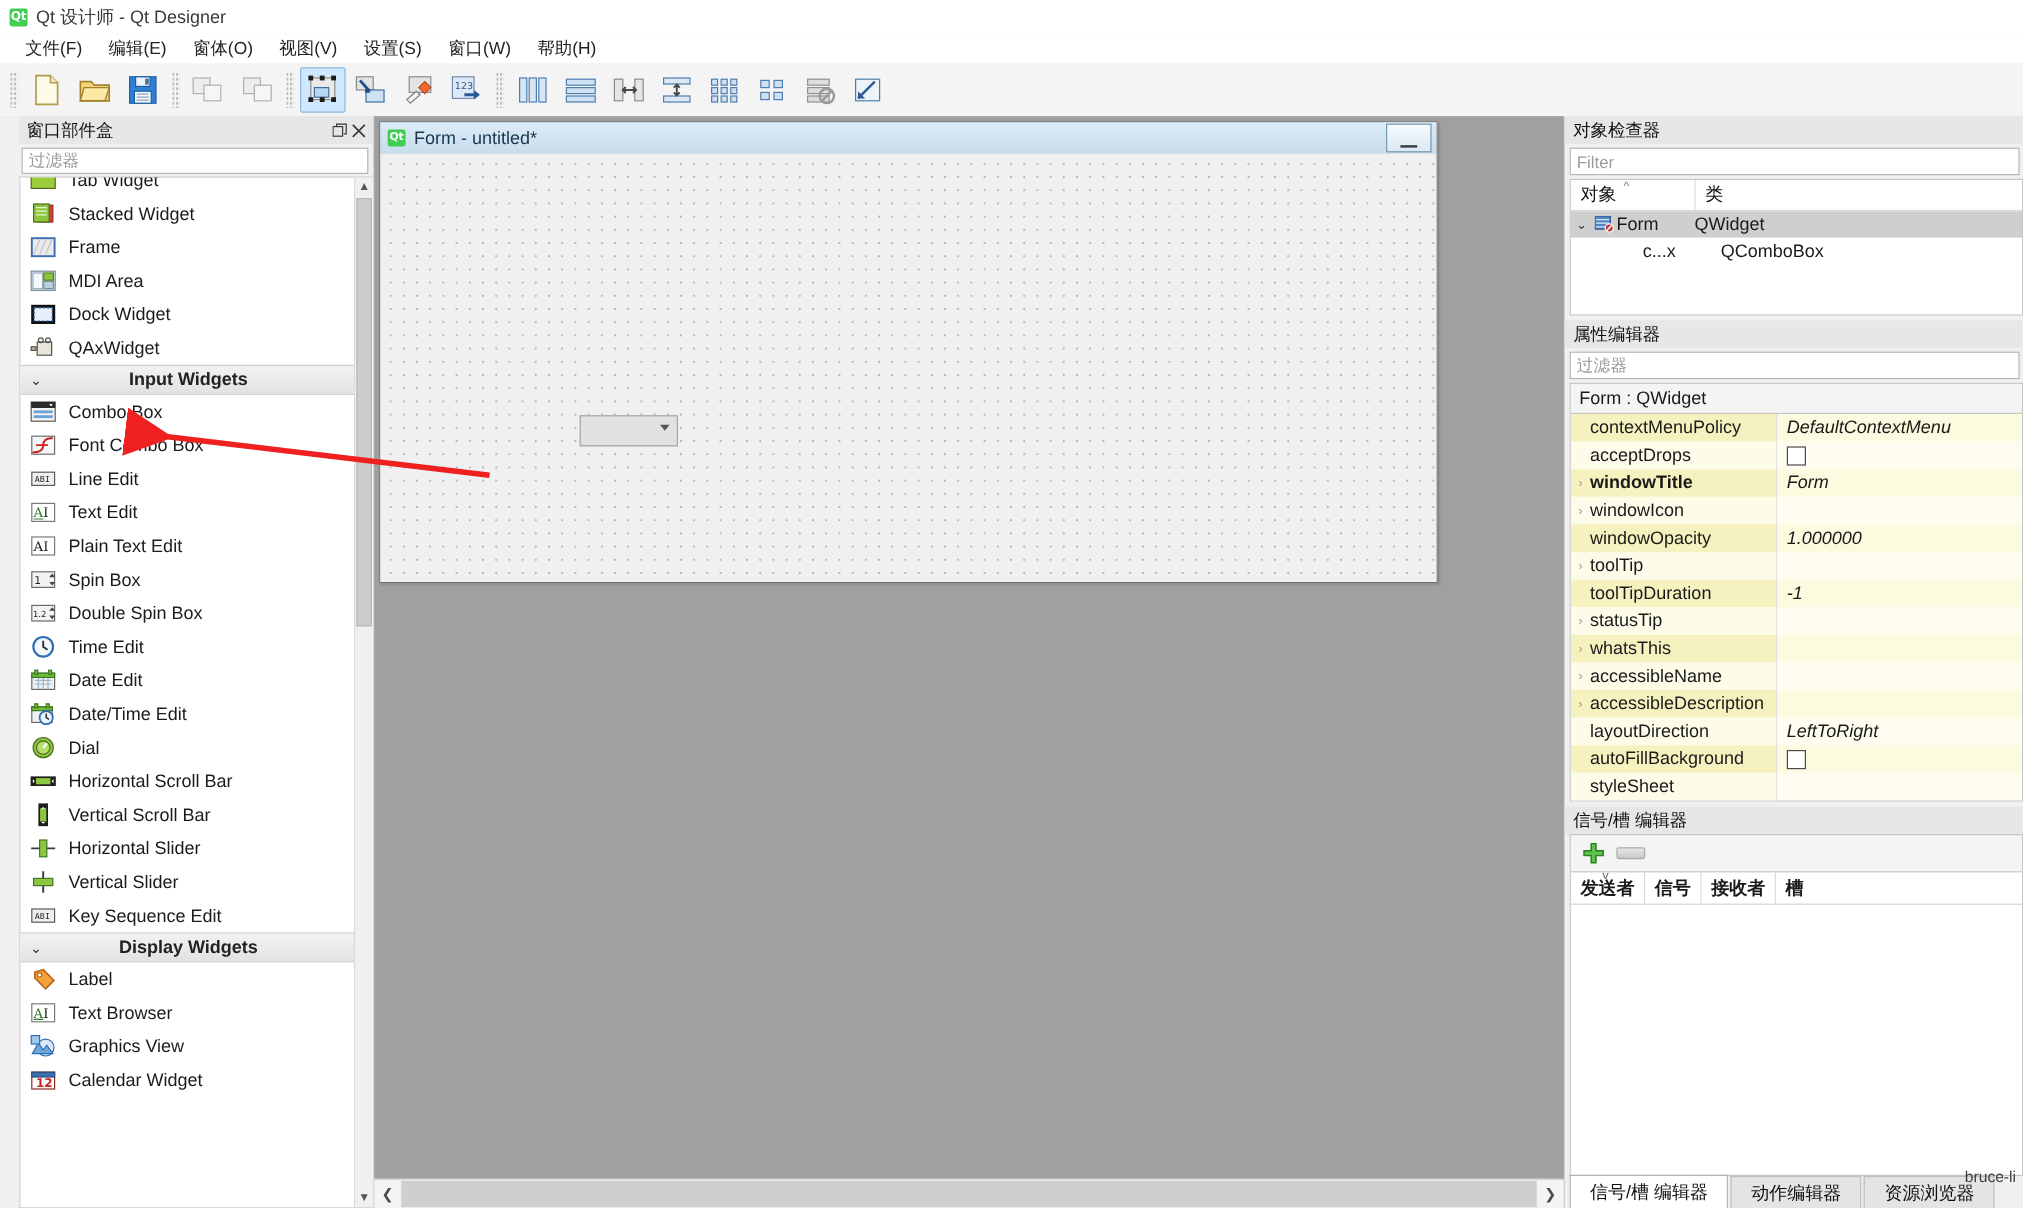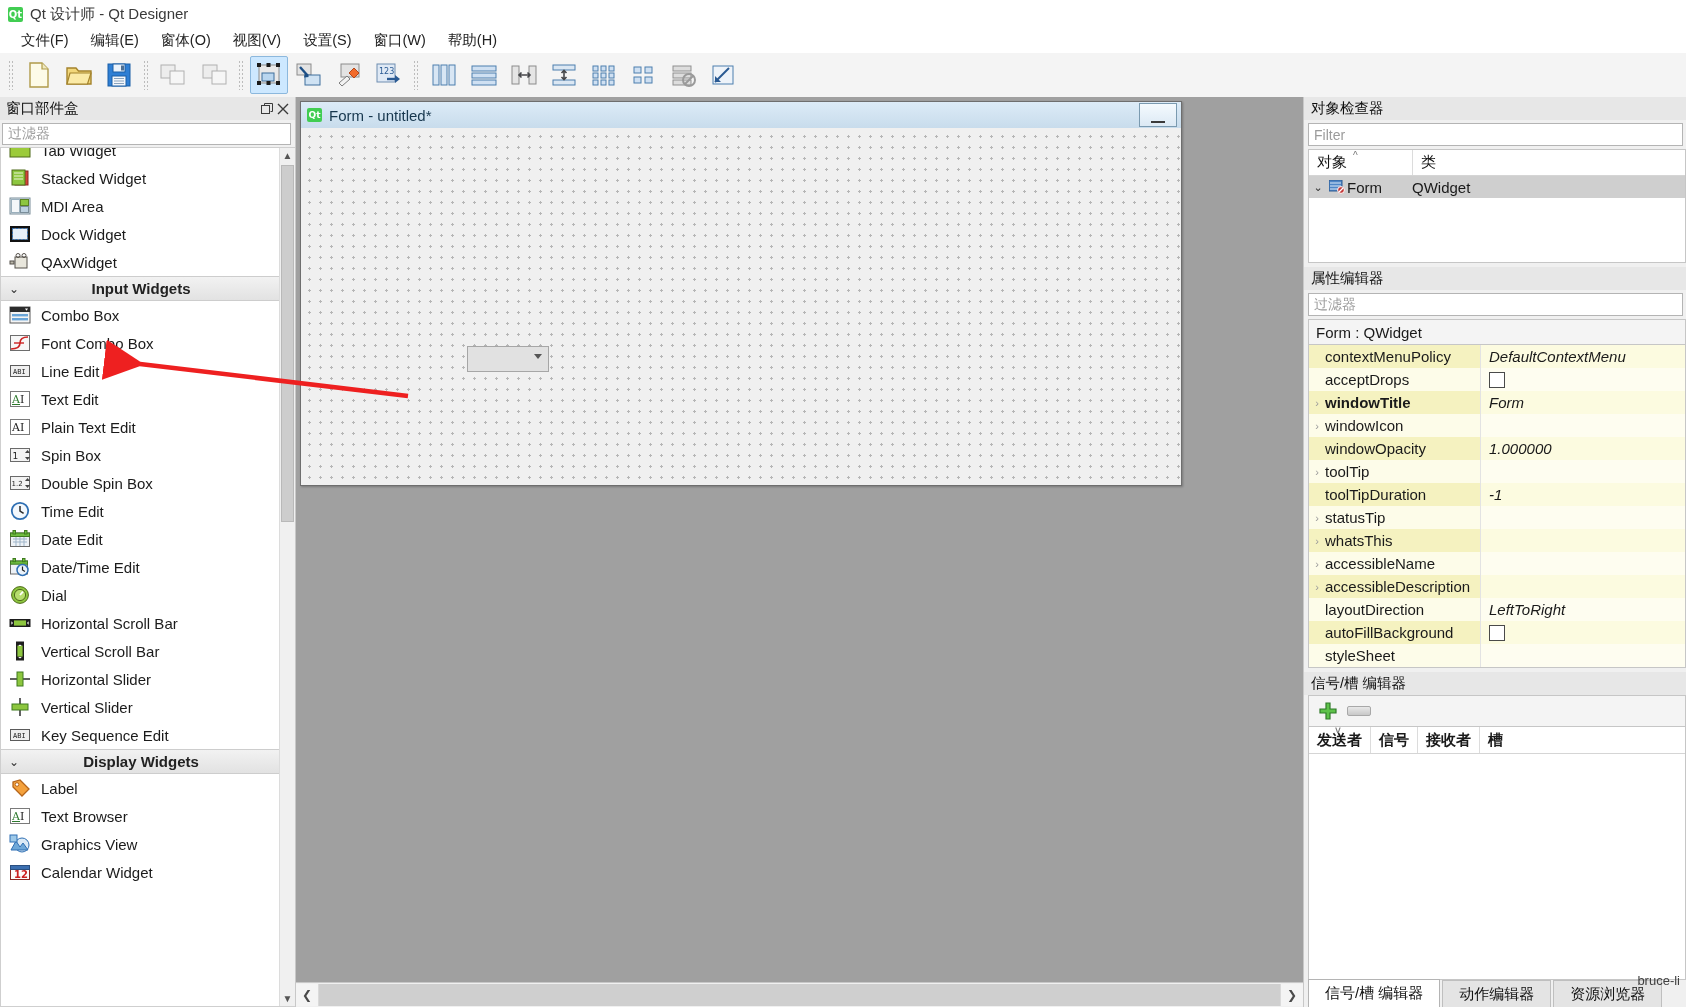--- a/index.html
+++ b/index.html
@@ -31,21 +31,21 @@
   .tbtn{width:36px;height:36px;margin:0 1px;display:flex;align-items:center;justify-content:center;
         border:1px solid transparent;border-radius:2px;cursor:default;}
   .tbtn.on{background:#cde8ff;border:1px solid #8cb8dd;}
   .tbtn svg{display:block;}
 
   
   .body{position:absolute;top:97px;left:0;right:0;bottom:0;display:flex;}
 
   
   .leftdock{width:295px;background:#f0f0f0;display:flex;flex-direction:column;
-            border-right:1px solid #c8c8c8;}
+            border-right:1px solid #c8c8c8;padding-left:16px;}
   .dockhdr{height:23px;background:#e7e7e7;display:flex;align-items:center;
            padding:0 4px 0 6px;font-size:14.5px;color:#101010;}
   .dockhdr .ttl{flex:1;}
   .dockbtn{width:16px;height:16px;display:flex;align-items:center;justify-content:center;
            font-size:13px;color:#333;cursor:default;}
   .filterbox{margin:3px 4px 2px 2px;height:20px;border:1px solid #b4b4b4;background:#fff;
              display:flex;align-items:center;padding-left:5px;}
   .filterbox span{color:#9b9b9b;font-size:14px;}
   .widgetlist{flex:1;position:relative;background:#fff;overflow:hidden;
               border:1px solid #cfcfcf;border-right:none;margin-left:0;}
@@ -359,20 +359,29 @@
                   <rect x="6" y="3" width="13" height="14" fill="#d6423a" stroke="#8a2a24"></rect>
                   <rect x="3" y="2" width="13" height="15" fill="#8dc63f" stroke="#4f6b1b"></rect>
                   <path d="M5 5h9M5 8h9M5 11h9" stroke="#e9f4d6"></path>
                 </svg>
               </span>
               <span>Stacked Widget</span>
             </div>
             <div class="wrow">
               <span class="ic">
                 <svg width="22" height="20" viewBox="0 0 22 20">
+                  <rect x="1.5" y="2.5" width="19" height="15" fill="#eaeaea" stroke="#3b6fb0" stroke-width="1.6"></rect>
+                  <path d="M3 16L8 4M8 16L13 4M13 16L18 4" stroke="#c2c2c2"></path>
+                </svg>
+              </span>
+              <span>Frame</span>
+            </div>
+            <div class="wrow">
+              <span class="ic">
+                <svg width="22" height="20" viewBox="0 0 22 20">
                   <rect x="1" y="2" width="20" height="16" fill="#dfe9ef" stroke="#7a8d99"></rect>
                   <rect x="2.5" y="3.5" width="8" height="13" fill="#f4f7f9" stroke="#9bb0bd"></rect>
                   <rect x="11.5" y="3.5" width="8" height="6" fill="#8dc63f" stroke="#5b8222"></rect>
                   <rect x="11.5" y="10.5" width="8" height="6" fill="#bcd0de" stroke="#7a8d99"></rect>
                 </svg>
               </span>
               <span>MDI Area</span>
             </div>
             <div class="wrow">
               <span class="ic">
@@ -670,20 +679,27 @@
               <span class="ic">
                 <svg width="16" height="14" viewBox="0 0 16 14">
                   <rect x="0" y="0" width="13" height="11" fill="#4f86c6" stroke="#2d5a92"></rect>
                   <path d="M1 3h11M1 6h11M1 9h11" stroke="#dbe9f7"></path>
                   <circle cx="12" cy="10" r="3.4" fill="#c43a3a" stroke="#fff"></circle>
                   <path d="M10 12l4-4" stroke="#fff" stroke-width="1.2"></path>
                 </svg>
               </span>
               <span class="nm">Form</span>
               <span class="cls">QWidget</span>
+            </div>
+            <div class="trow">
+              <span class="exp"></span>
+              <span style="width:22px"></span>
+              <span class="ic"></span>
+              <span class="nm">c...x</span>
+              <span class="cls">QComboBox</span>
             </div>
           </div>
       </div>
 
       <div class="rdhdr" style="margin-top:4px;">
         <span>属性编辑器</span>
       </div>
       <div class="rfilter">
         <span>过滤器</span>
       </div>

